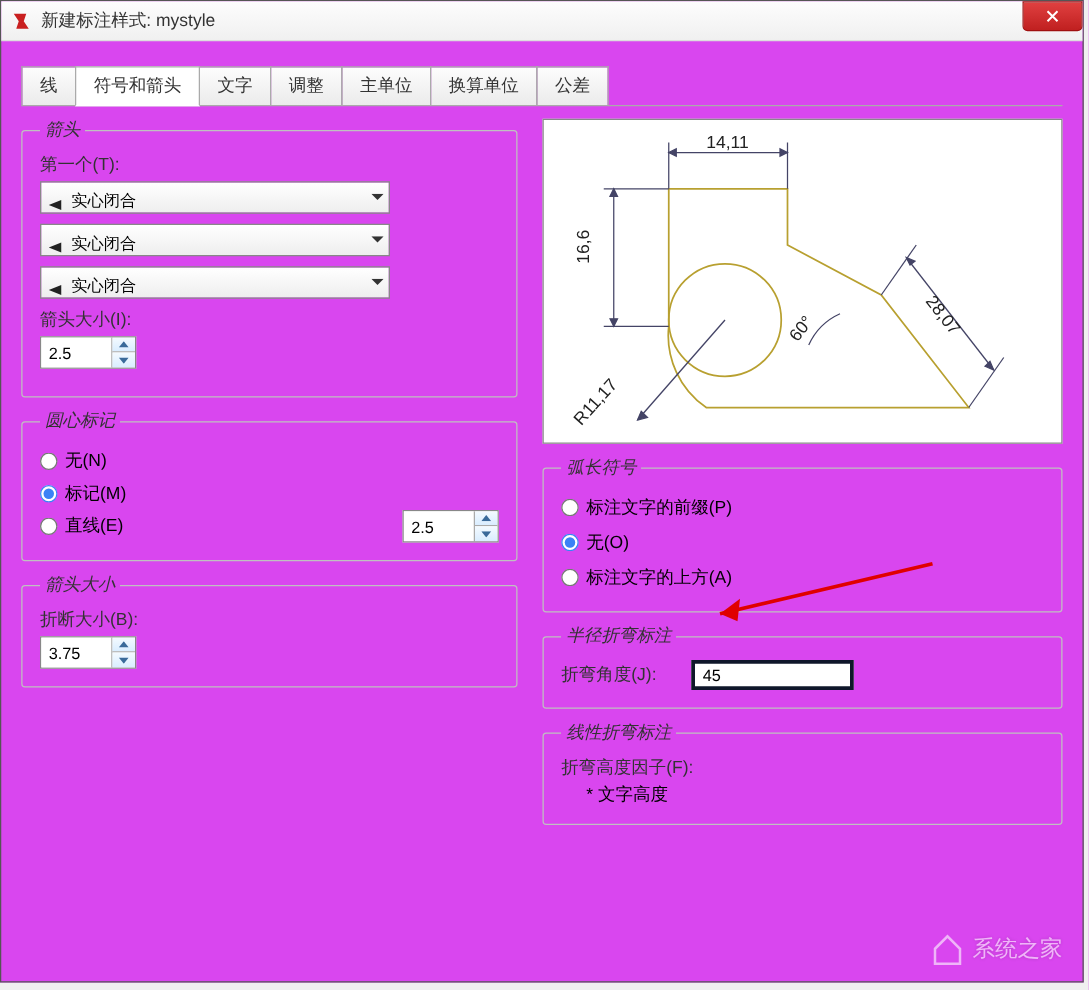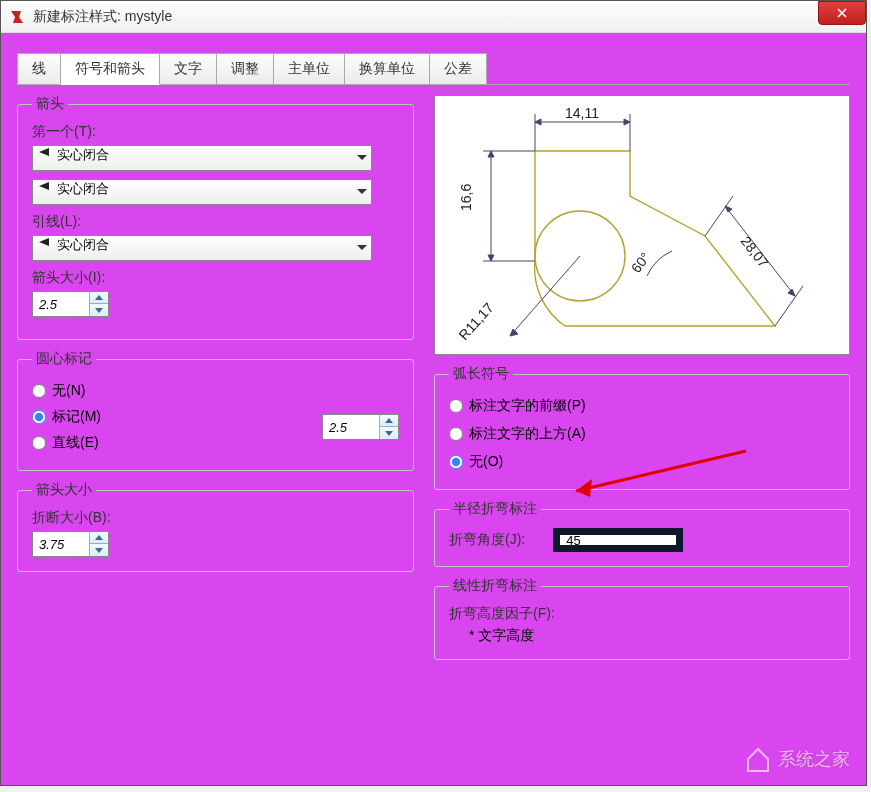--- a/index.html
+++ b/index.html
@@ -11,41 +11,41 @@
     .close-btn { position: absolute; right: 0; top: 0; width: 48px; height: 24px; background: linear-gradient(#e04040, #c02020); color: #fff; display: flex; align-items: center; justify-content: center; cursor: pointer; border-radius: 0 0 4px 4px; border: 1px solid #a01010; }
     .close-btn svg { width: 12px; height: 12px; }
     .content { padding: 20px 16px 16px; height: calc(100% - 32px); }
     .tabs { display: flex; border-bottom: 1px solid #aaa; position: relative; }
     .tab { padding: 6px 14px; font-size: 14px; border: 1px solid #aaa; border-bottom: none; background: linear-gradient(#fdfdfd, #ebebeb); cursor: pointer; margin-right: -1px; color: #333; }
     .tab.active { background: #fff; position: relative; z-index: 1; border-bottom: 1px solid #fff; margin-bottom: -1px; text-align: center; }
     .tab-body { display: flex; gap: 20px; padding-top: 10px; }
     .left-col { flex: 1; display: flex; flex-direction: column; gap: 10px; }
     .right-col { flex: 1; display: flex; flex-direction: column; gap: 10px; }
     fieldset { border: 1px solid #c0c0c0; border-radius: 3px; padding: 10px 14px 14px; margin: 0; }
-    legend { font-size: 14px; color: #333; padding: 0 4px; }
+    legend { font-size: 14px; color: #333; padding: 0 4px; font-style: italic; }
     .form-row { margin-bottom: 8px; }
     .form-label { font-size: 14px; color: #333; display: block; margin-bottom: 4px; }
-    .dropdown { width: 340px; height: 26px; border: 1px solid #888; background: linear-gradient(#fff, #eee); display: flex; align-items: flex-start; padding: 0 6px; position: relative; cursor: pointer; font-size: 13px; }
+    .dropdown { width: 280px; height: 26px; border: 1px solid #888; background: linear-gradient(#fff, #eee); display: flex; align-items: flex-end; padding: 0 6px; position: relative; cursor: pointer; font-size: 13px; }
     .dropdown-icon { width: 12px; height: 12px; margin-right: 6px; }
     .dropdown-arrow { position: absolute; right: 4px; top: 50%; transform: translateY(-50%); }
     .spinner { display: inline-flex; border: 1px solid #888; height: 26px; overflow: hidden; background: #fff; }
-    .spinner input { border: none; width: 56px; padding: 0 6px; font-size: 13px; outline: none; font-style: italic; }
+    .spinner input { border: none; width: 56px; padding: 0 6px; font-size: 13px; outline: none; }
     .spinner-btns { display: flex; flex-direction: column; border-left: 1px solid #aaa; }
     .spinner-btn { width: 18px; height: 12px; background: linear-gradient(#f4faff,#d9edff); display: flex; align-items: center; justify-content: center; cursor: pointer; border-bottom: 1px solid #aaa; }
     .spinner-btn:last-child { border-bottom: none; }
     .spinner-btn svg { width: 8px; height: 5px; }
     .radio-row { display: flex; align-items: center; gap: 6px; padding: 4px 0; font-size: 14px; cursor: pointer; }
     .radio { width: 14px; height: 14px; accent-color: #3b82f6; }
-    .center-mark { display: flex; align-items: center; }
+    .center-mark { display: flex; align-items: flex-end; }
     .center-left { flex: 1; }
     .preview { border: 1px solid #888; width: 416px; height: 260px; background: #fff; position: relative; overflow: hidden; }
     .arc-group { display: flex; flex-direction: column; gap: 2px; }
     .red-arrow { position: absolute; left: 555px; top: 440px; pointer-events: none; z-index: 10; }
     .inline-row { display: flex; align-items: center; gap: 28px; }
-    .text-input { width: 130px; height: 24px; border: 7px solid #0f172a; padding: 0 6px; font-size: 13px; }
+    .text-input { width: 130px; height: 24px; border: 3px solid #0f172a; padding: 0 6px; font-size: 13px; }
     .watermark { position: absolute; right: 16px; bottom: 12px; color: #fff; opacity: 0.6; font-size: 18px; display: flex; align-items: center; gap: 6px; text-shadow: 0 0 3px rgba(0,0,0,0.3); }
   </style>
 </head>
 <body>
 
 <div class="window">
   <div class="titlebar">
     <svg class="titlebar-icon" viewBox="0 0 16 16">
         <path fill="#c92020" d="M2 2 L12 2 L10 8 L14 14 L4 14 L6 8 Z"></path>
       </svg>
@@ -90,21 +90,20 @@
               <svg class="dropdown-icon" viewBox="0 0 12 12">
                   <path d="M0 6 L10 2 L10 10 Z" fill="#222"></path>
                 </svg>
               <span>实心闭合</span>
               <svg class="dropdown-arrow" viewBox="0 0 10 6" width="10" height="6">
                   <path d="M0 0 L5 5 L10 0 Z" fill="#333"></path>
                 </svg>
             </div>
           </div>
           <div class="form-row">
-            <label class="form-label">引线(L):</label>
             <div class="dropdown">
               <svg class="dropdown-icon" viewBox="0 0 12 12">
                   <path d="M0 6 L10 2 L10 10 Z" fill="#222"></path>
                 </svg>
               <span>实心闭合</span>
               <svg class="dropdown-arrow" viewBox="0 0 10 6" width="10" height="6">
                   <path d="M0 0 L5 5 L10 0 Z" fill="#333"></path>
                 </svg>
             </div>
           </div>
@@ -218,26 +217,26 @@
         </div>
 
         <fieldset>
           <legend>弧长符号</legend>
           <div class="arc-group">
             <label class="radio-row">
               <input type="radio" name="arc" class="radio" style="">
               <span>标注文字的前缀(P)</span>
             </label>
             <label class="radio-row">
+              <input type="radio" name="arc" class="radio" checked="" style="">
+              <span>无(O)</span>
+            </label>
+            <label class="radio-row">
               <input type="radio" name="arc" class="radio" style="">
               <span>标注文字的上方(A)</span>
-            </label>
-            <label class="radio-row">
-              <input type="radio" name="arc" class="radio" checked="" style="">
-              <span>无(O)</span>
             </label>
           </div>
         </fieldset>
 
         <fieldset>
           <legend>半径折弯标注</legend>
           <div class="inline-row">
             <label class="form-label" style="margin:0">折弯角度(J):</label>
             <input class="text-input" value="45" style="">
           </div>

